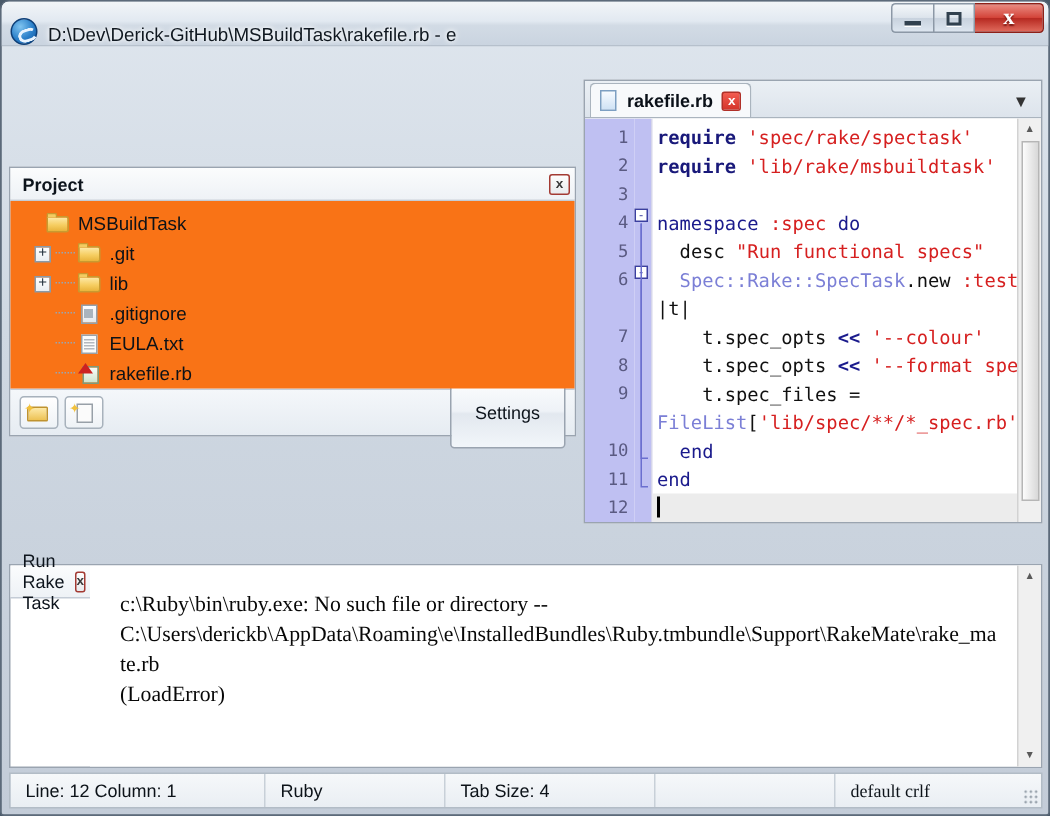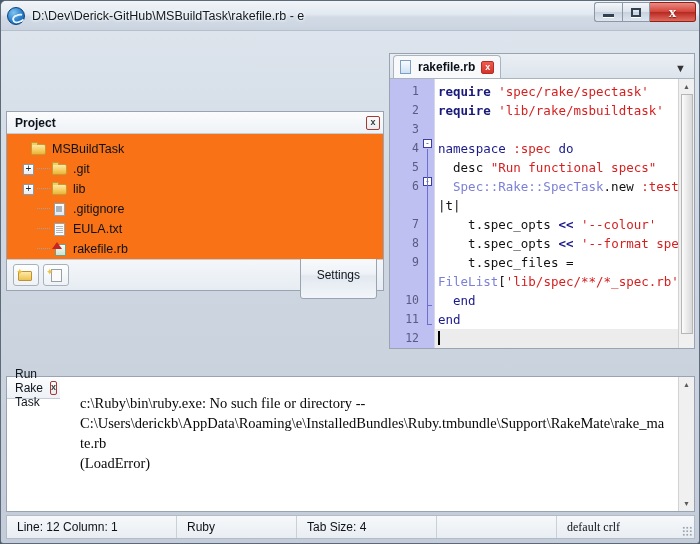--- a/index.html
+++ b/index.html
@@ -19,21 +19,21 @@
     border-radius: 6px 6px 3px 3px;
     display: flex; flex-direction: column;
   }
   
   #titlebar {
     position: relative;
     height: 29px; flex: 0 0 29px;
     background: linear-gradient(180deg,#f2f5f8 0%, #e2e9f1 45%, #d2dbe5 55%, #cad4e0 100%);
     border-radius: 5px 5px 0 0;
     border-bottom: 1px solid #b6c0cc;
-    display: flex; align-items: center;
+    display: flex; align-items: flex-end;
   }
   #app-icon {
     width: 18px; height: 18px; margin-left: 6px; margin-right: 7px;
     border-radius: 50%;
     background: radial-gradient(circle at 35% 30%, #7fc4f0 0%, #2a7fc9 55%, #14539a 100%);
     border: 1px solid #0d3f78;
     box-sizing: border-box;
     position: relative; flex: 0 0 18px;
   }
   #app-icon::after {

